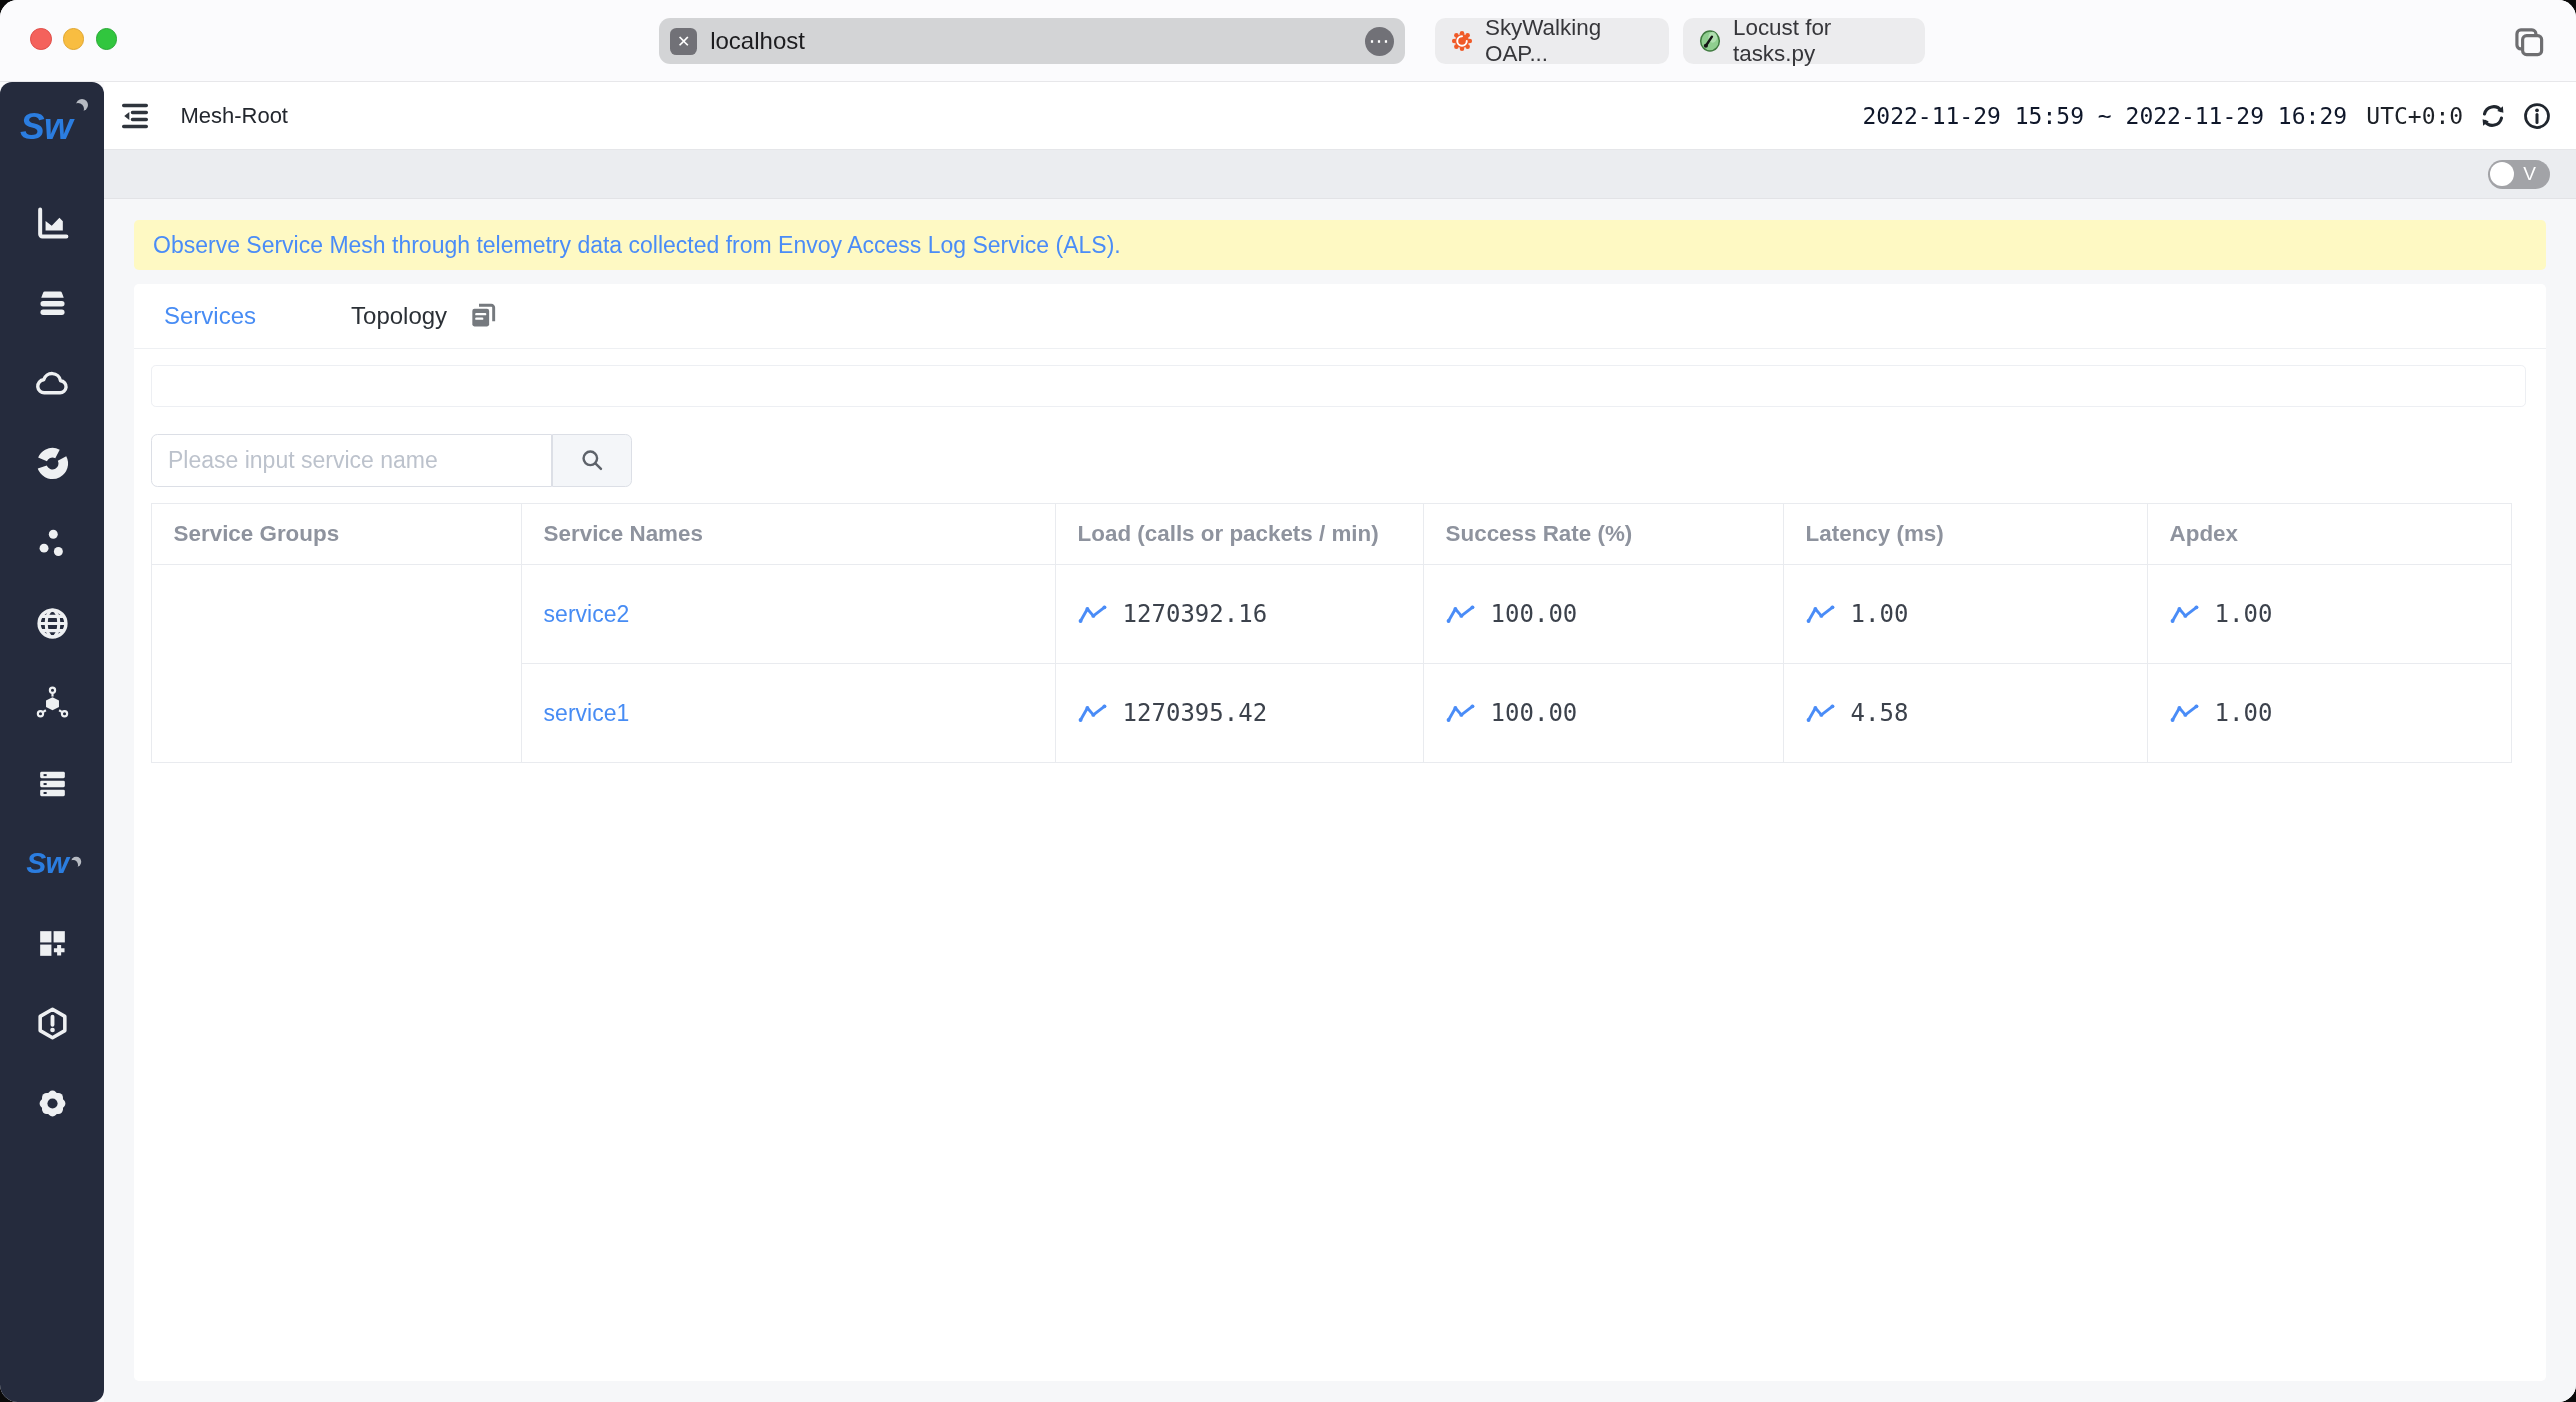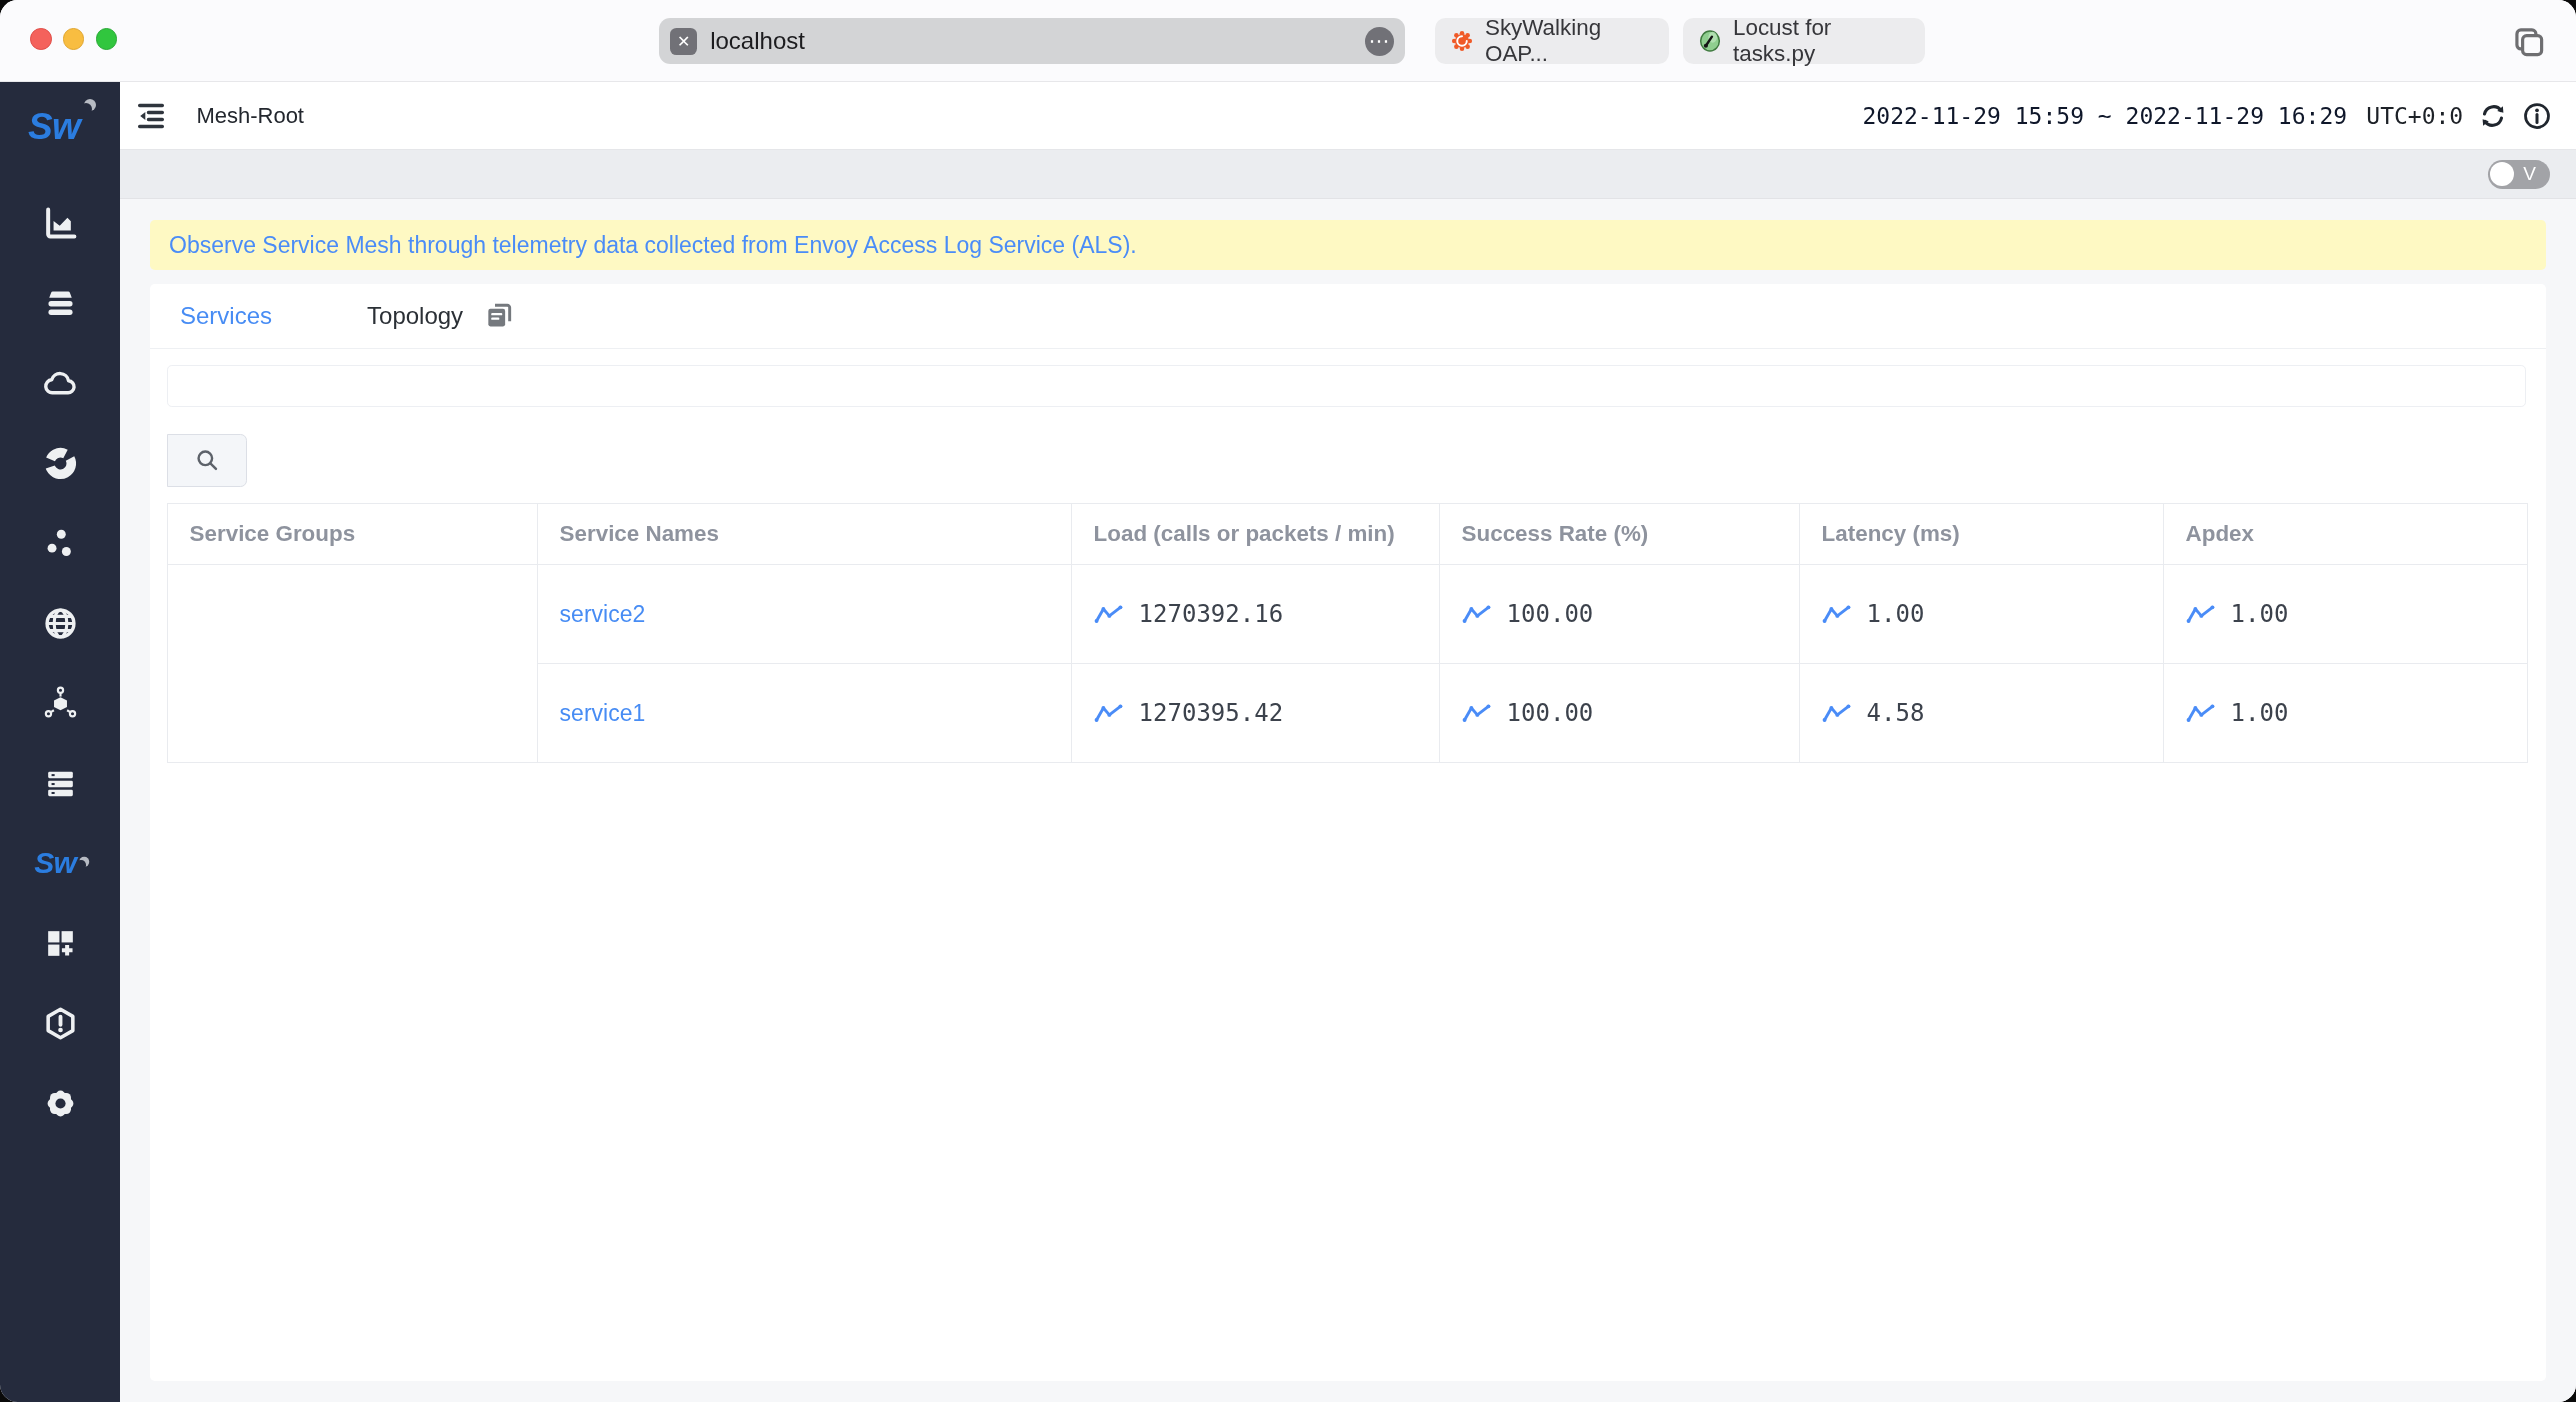--- a/index.html
+++ b/index.html
@@ -23,21 +23,21 @@
     justify-content:center;font-size:21px;flex:0 0 auto;letter-spacing:0.8px;}
   .pill-tab{position:absolute;top:18.4px;height:46px;background:#ececee;border-radius:10.4px;display:flex;
     align-items:center;justify-content:center;gap:9.6px;padding:0 14.4px;font-size:22.4px;color:#36363a;}
   .pill-tab.t1{left:1435px;width:234px;}
   .pill-tab.t2{left:1683px;width:242px;}
   .pill-tab svg{width:26px;height:26px;flex:0 0 auto;}
   .tabs-overview{position:absolute;right:29px;top:21.6px;width:38px;height:38px;}
 
   
   .app{position:absolute;top:82px;left:0;right:0;bottom:0;display:flex;}
-  .sidebar{width:120px;background:#252b3d;display:flex;flex-direction:column;align-items:center;flex:0 0 auto;}
+  .sidebar{width:104px;background:#252b3d;display:flex;flex-direction:column;align-items:center;flex:0 0 auto;border-radius:12px;}
   .sw-logo{margin-top:24px;height:56px;display:flex;align-items:flex-start;cursor:pointer;}
   .sw-text{font-size:37px;font-weight:bold;font-style:italic;color:#2b7de0;letter-spacing:-0.8px;}
   .crescent{display:inline-block;width:12px;height:12px;border-radius:50%;box-shadow:4px -4px 0 0 #b7bbc3;
     position:relative;top:-3.2px;left:0px;}
   .nav{display:flex;flex-direction:column;align-items:center;margin-top:21px;}
   .nav-item{width:104px;height:80px;display:flex;align-items:center;justify-content:center;cursor:pointer;}
   .nav-item svg{width:37px;height:37px;}
   .sw-mini .sw-text{font-size:30px;}
   .sw-mini .crescent{width:9.6px;height:9.6px;box-shadow:3.2px -3.2px 0 0 #b7bbc3;top:-3.2px;}
 
@@ -308,20 +308,21 @@
             <svg class="copy-pages" viewBox="0 0 24 24">
               <path d="M9 4h9.3A1.7 1.7 0 0 1 20 5.7V16" fill="none" stroke="#75797e" stroke-width="2.2"></path>
               <rect x="4" y="6.6" width="12.6" height="13.2" rx="1.6" fill="#75797e"></rect>
               <path d="M7 10.6h6.6M7 14h4.4" stroke="#fff" stroke-width="1.8" stroke-linecap="round"></path>
             </svg>
           </div>
 
           <div class="widget-strip"></div>
 
           <div class="search-row">
+            <input class="search-input" type="text" placeholder="Please input service name" style="">
             <div class="search-btn">
               <svg viewBox="0 0 24 24">
                 <circle cx="10.2" cy="10.2" r="5.6" fill="none" stroke="#5d626a" stroke-width="2"></circle>
                 <path d="M14.4 14.4l4.6 4.6" stroke="#5d626a" stroke-width="2" stroke-linecap="round"></path>
               </svg>
             </div>
           </div>
 
           <table class="svc-table">
             <colgroup>

